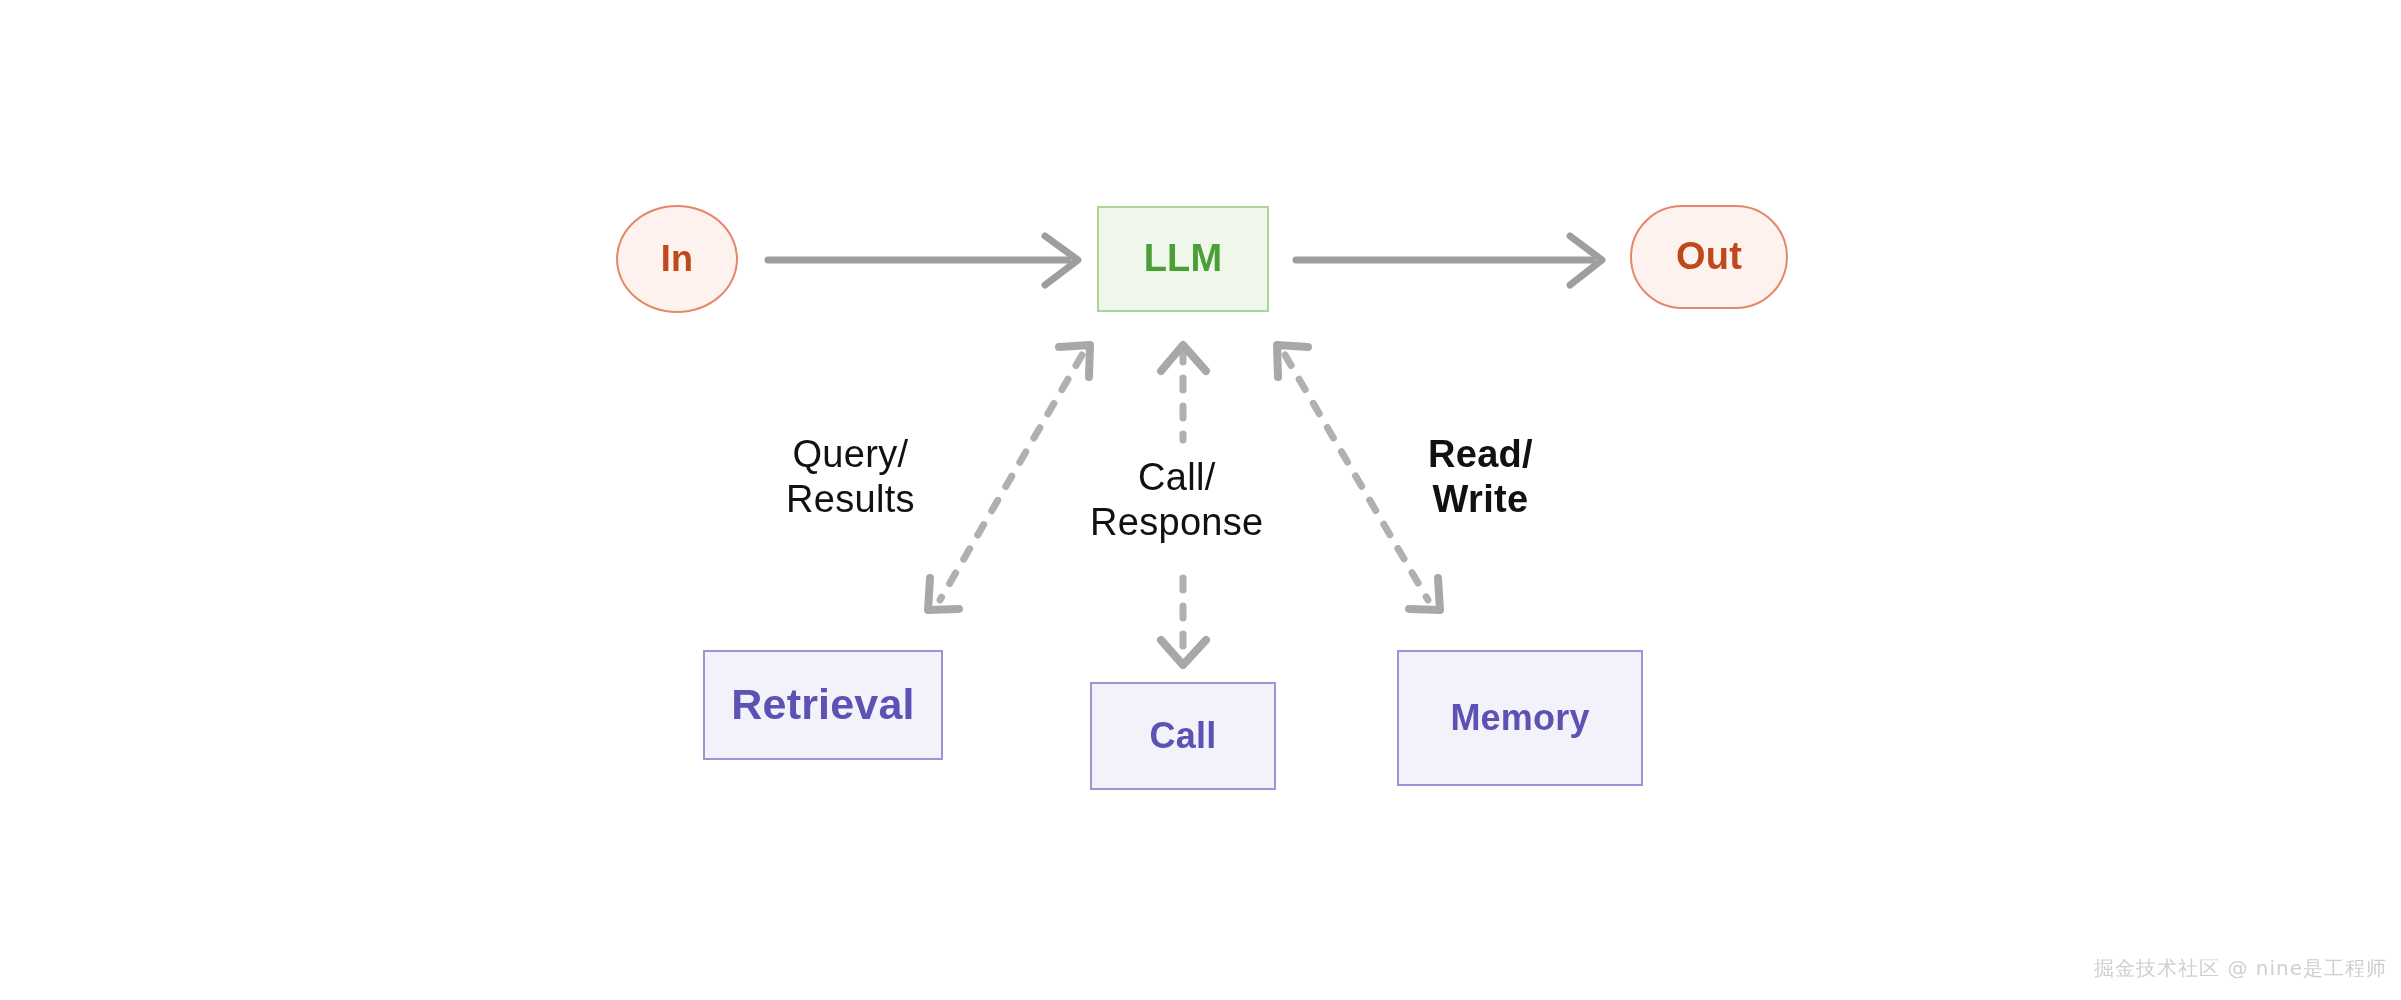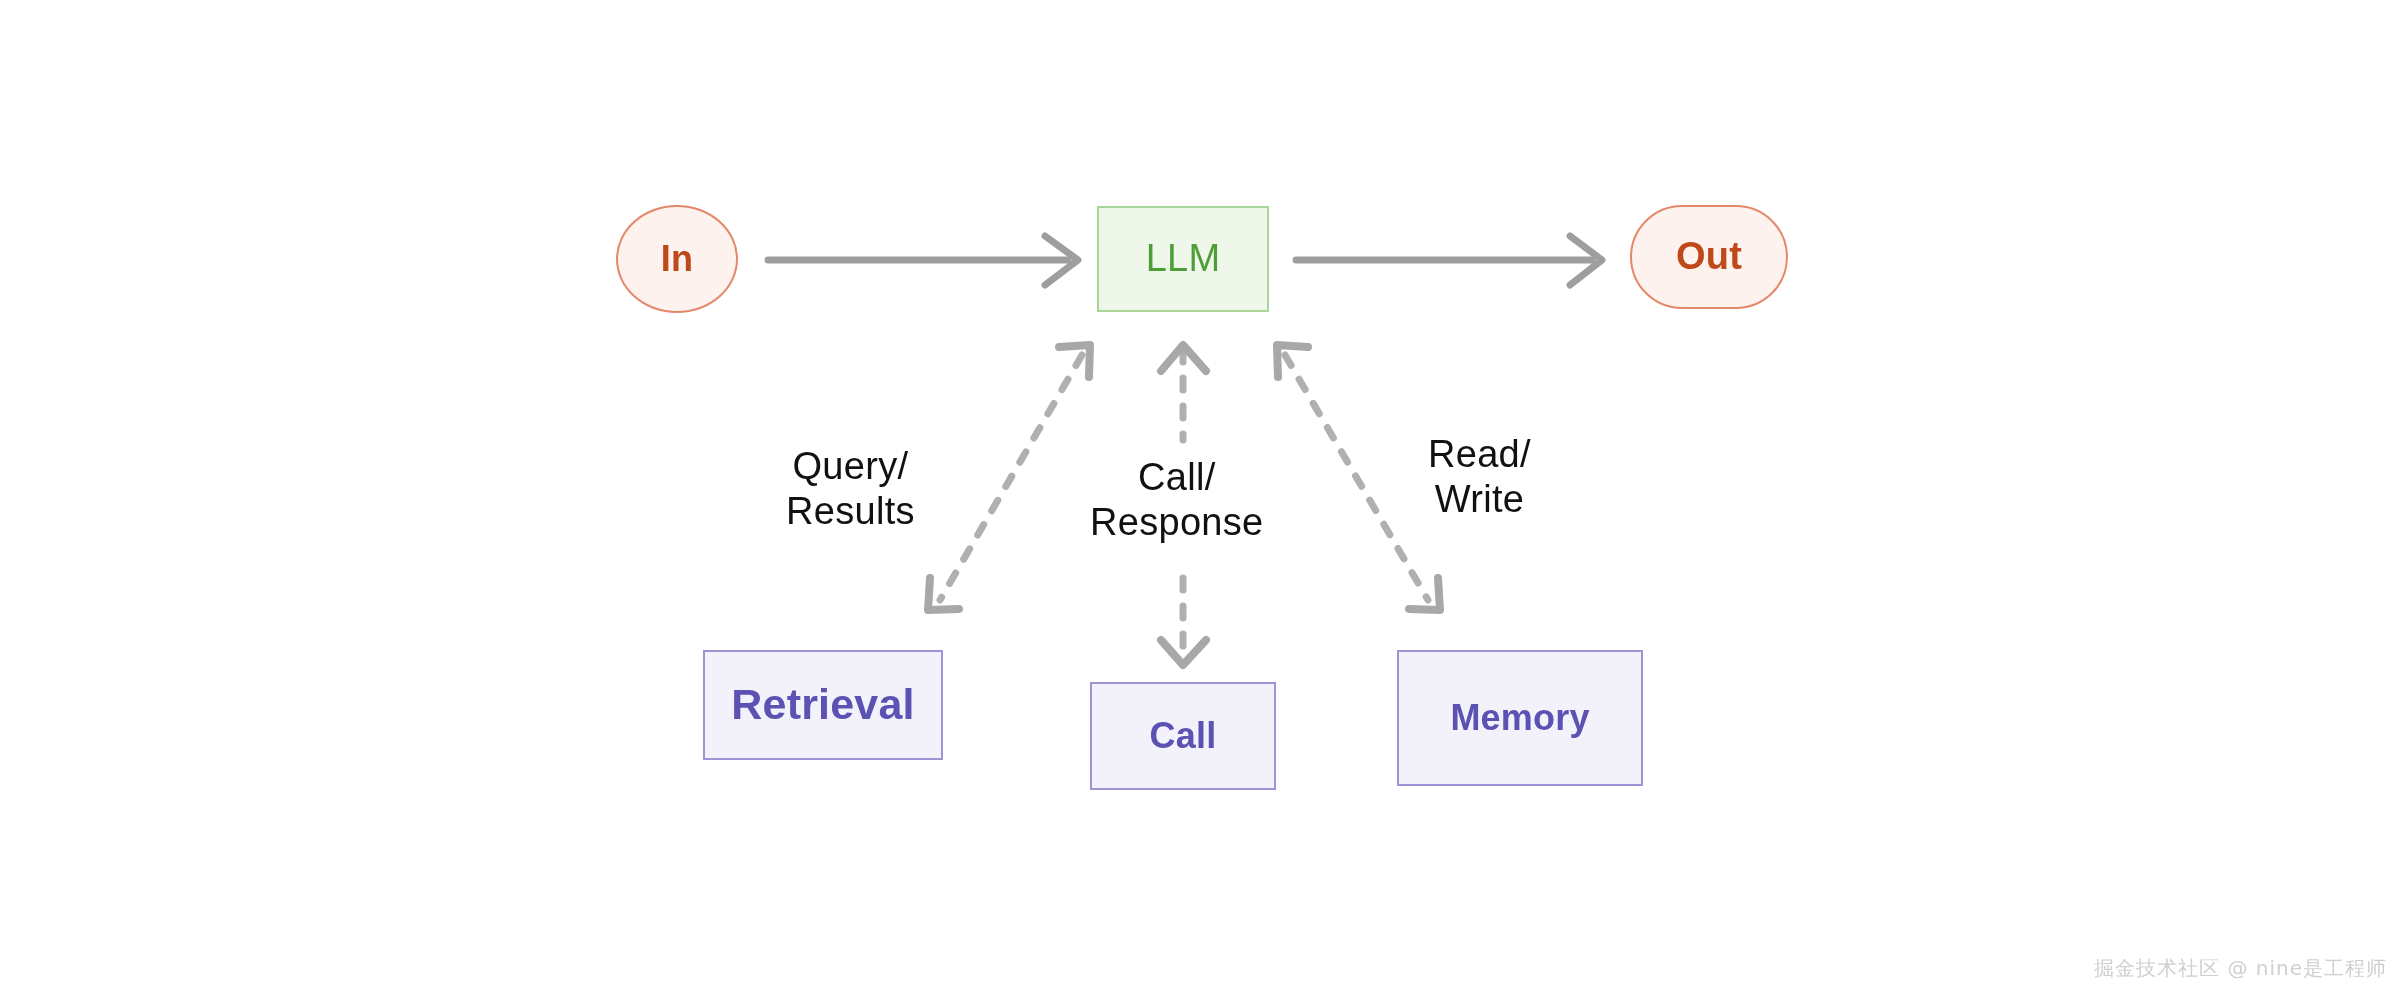--- a/index.html
+++ b/index.html
@@ -50,21 +50,21 @@
   
   #node-llm {
     left: 1097px;
     top: 206px;
     width: 172px;
     height: 106px;
     background: #eef7e9;
     border: 2px solid #a8d598;
     color: #4c9e36;
     font-size: 38px;
-    font-weight: 400;
+    font-weight: 700;
   }
 
   
   #node-out {
     left: 1630px;
     top: 205px;
     width: 158px;
     height: 104px;
     border-radius: 52px;
     background: #fdf2ed;
@@ -106,23 +106,23 @@
   
   .edge-label {
     position: absolute;
     color: #111111;
     font-size: 38px;
     line-height: 1.18;
     white-space: pre-line;
     font-weight: 400;
     letter-spacing: 0.3px;
   }
-  #label-query   { left: 786px;  top: 432px; text-align: center; margin-top: 12px; }
+  #label-query   { left: 786px;  top: 432px; text-align: center; }
   #label-call    { left: 1090px; top: 455px; text-align: center; }
-  #label-read    { left: 1428px; top: 432px; text-align: center; }
+  #label-read    { left: 1428px; top: 432px; text-align: center; font-weight: bold; }
 
   
   #watermark {
     position: absolute;
     right: 14px;
     bottom: 18px;
     color: #cfcfcf;
     font-size: 20px;
     letter-spacing: 1px;
     font-family: "DejaVu Sans", sans-serif;

